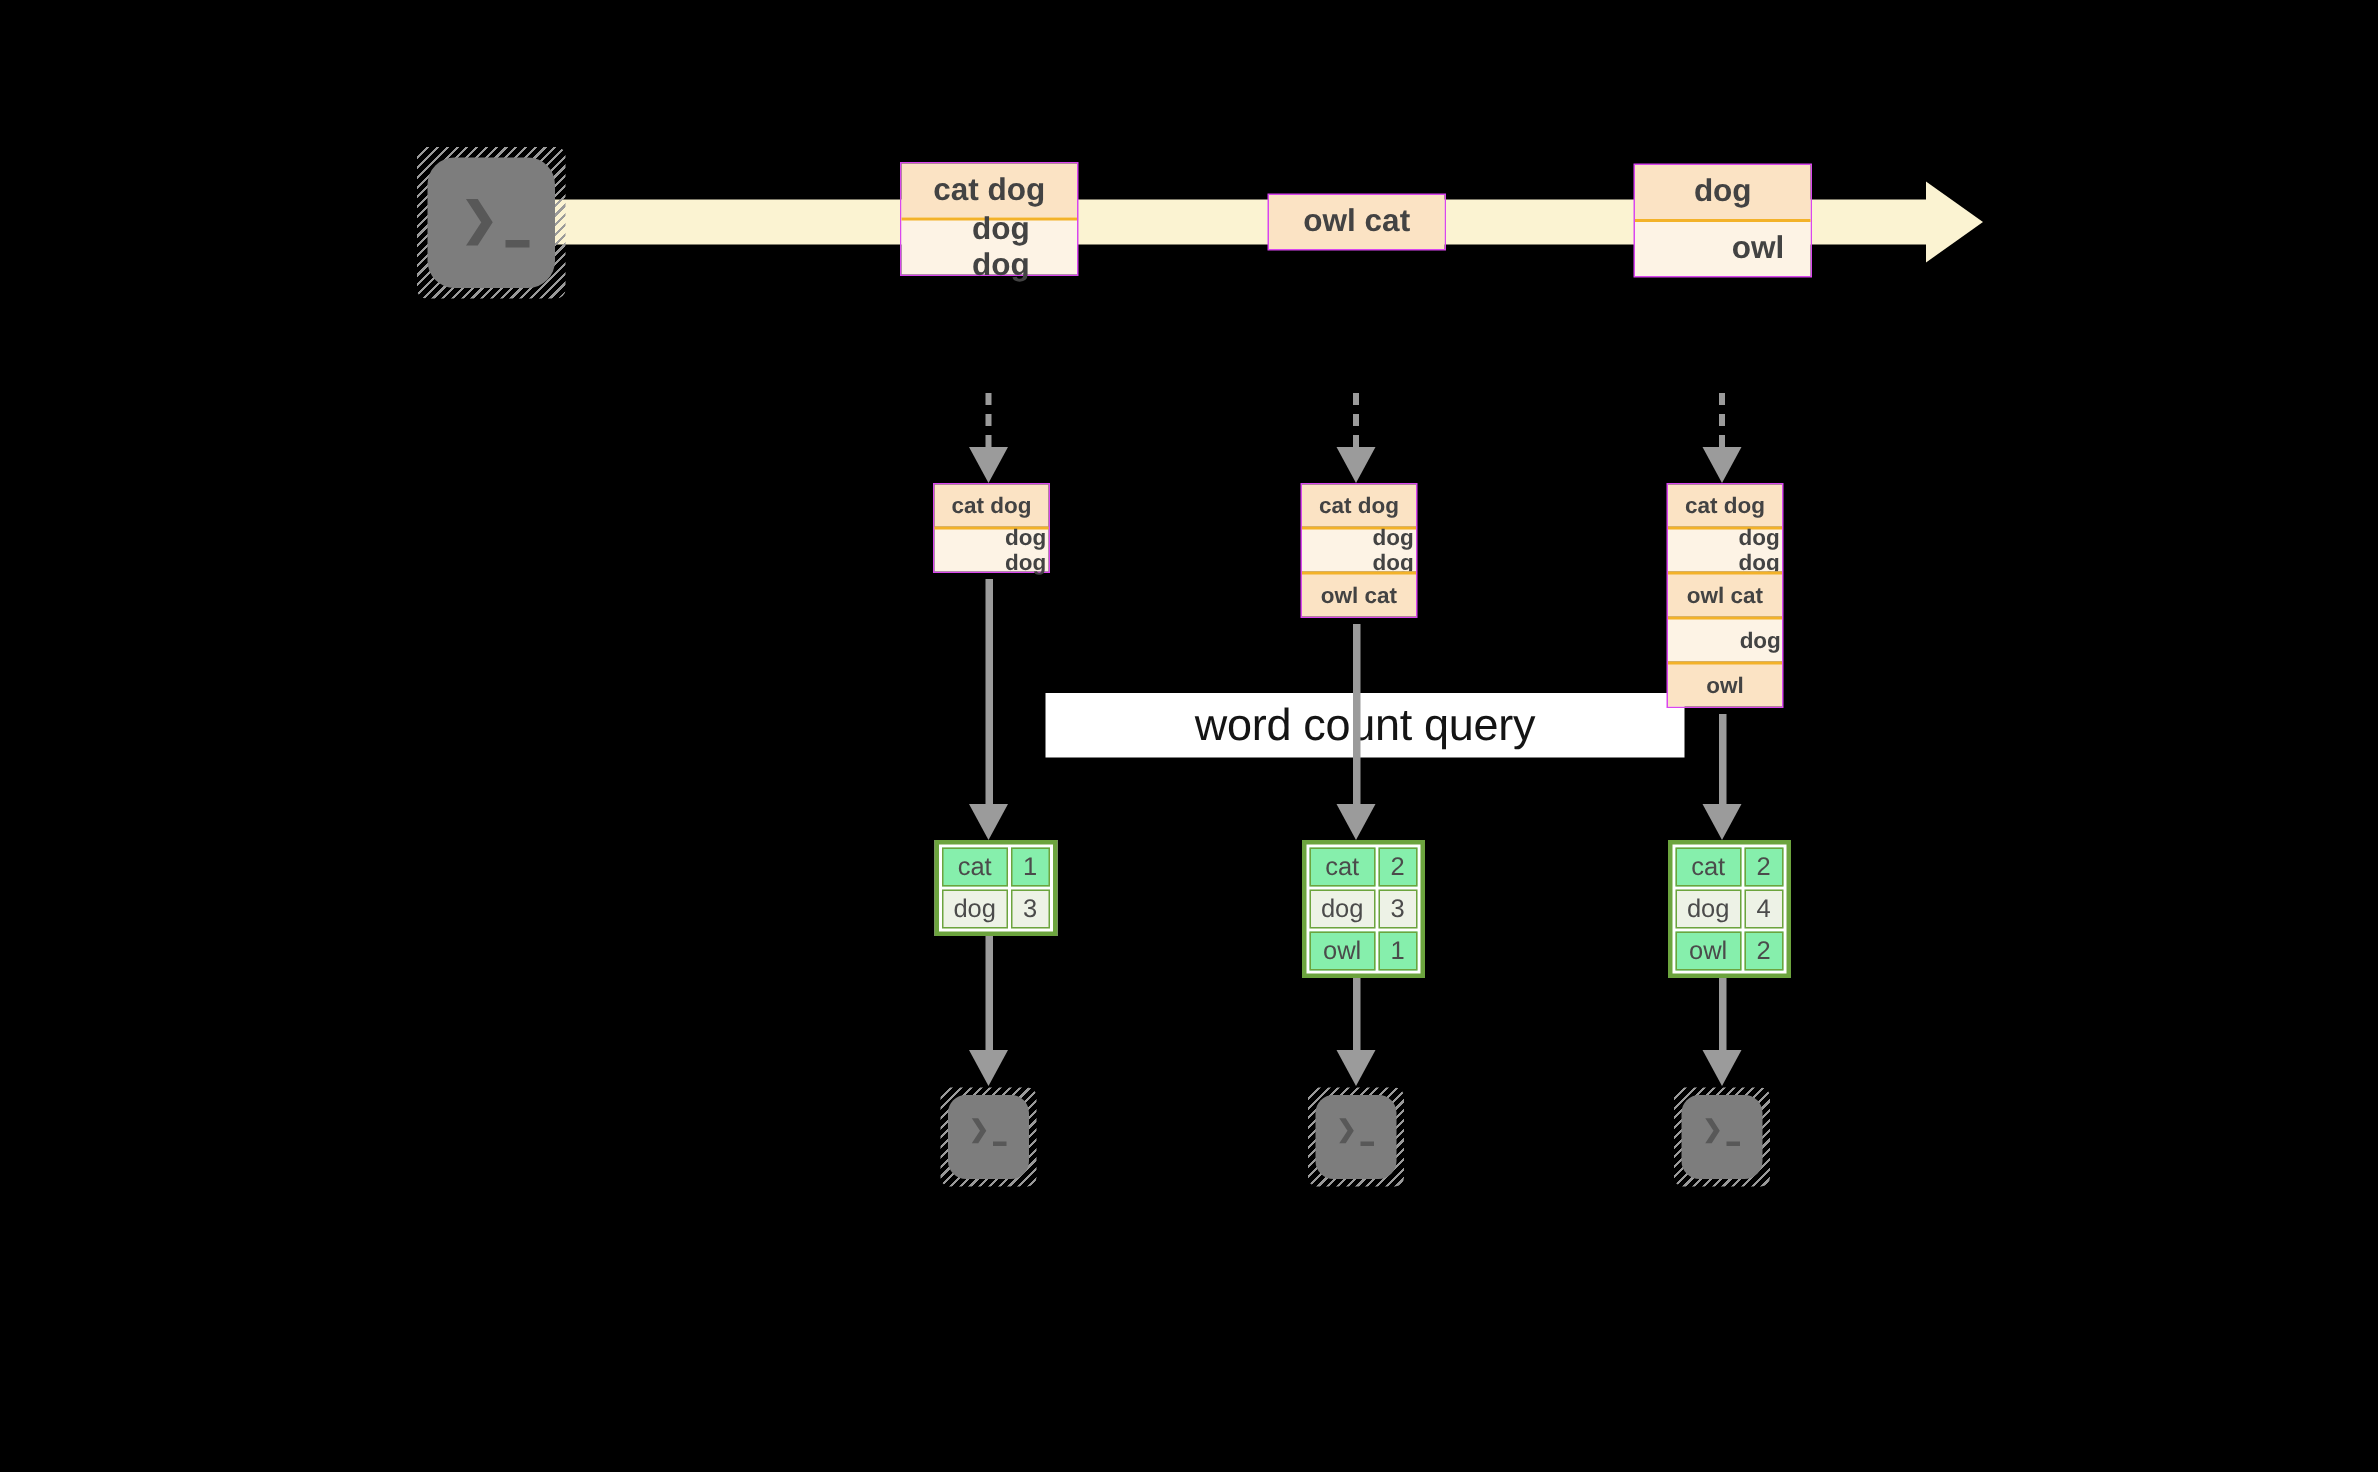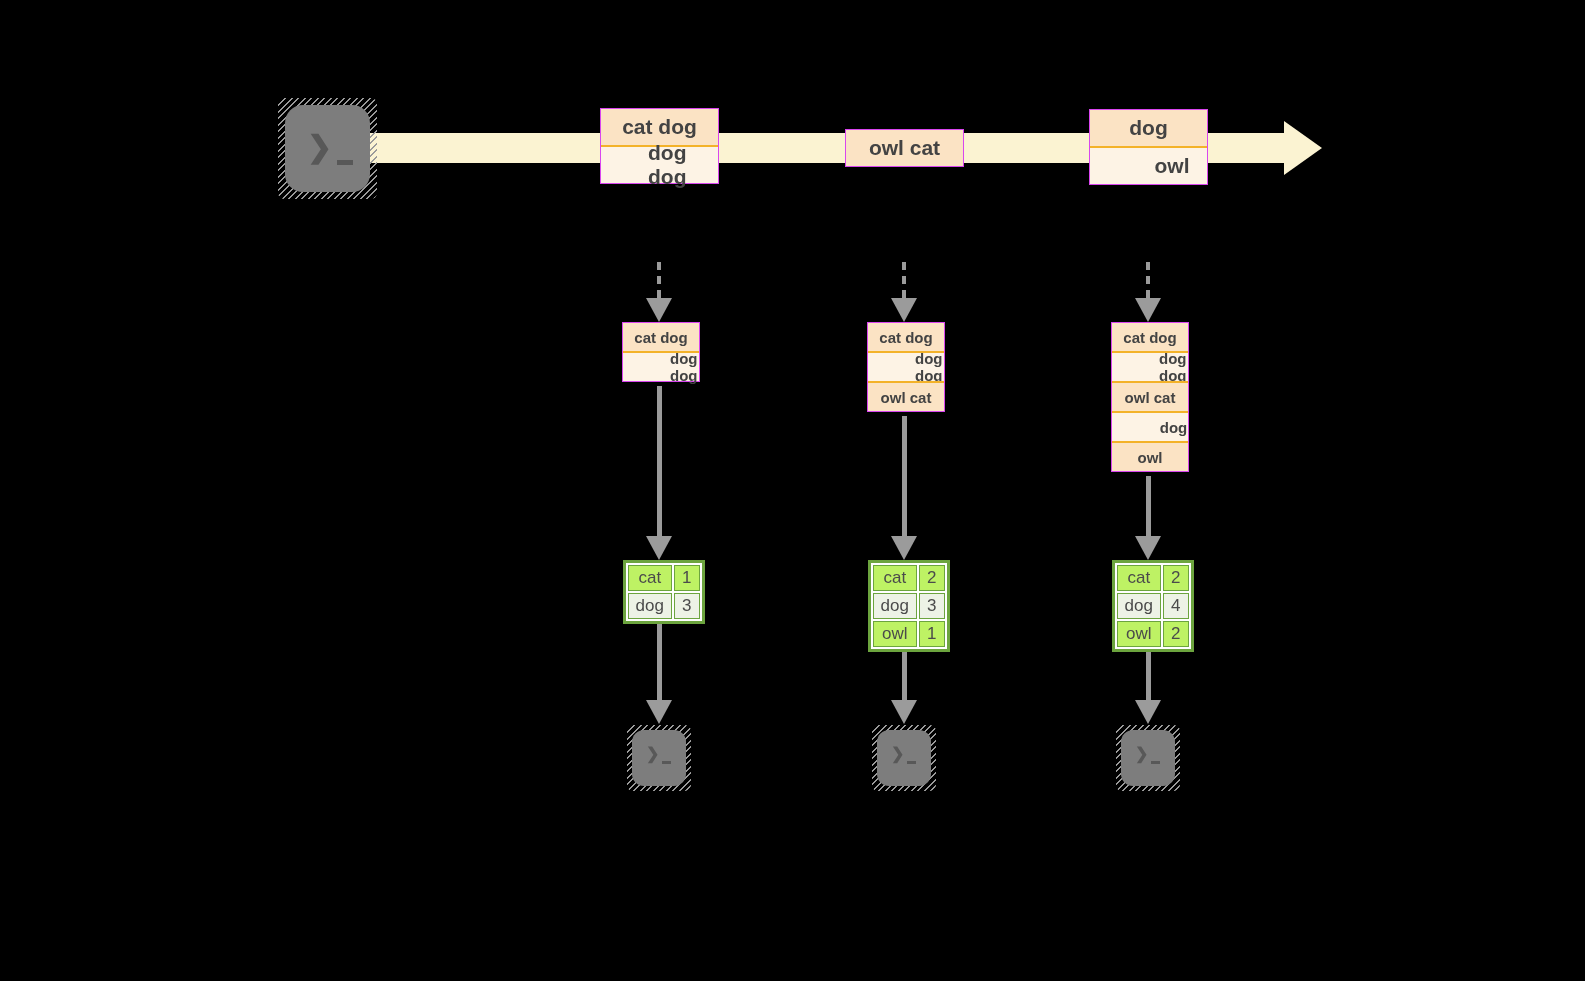--- a/index.html
+++ b/index.html
@@ -48,21 +48,21 @@
   .banner { position:absolute; left:697px; top:462px; width:426px; height:43px; background:#ffffff;
             display:flex; align-items:center; justify-content:center; z-index:2;
             font-size:30px; color:#141414; letter-spacing:-0.2px; }
   
   .gtable { position:absolute; top:560px; width:72px; box-sizing:content-box; background:#ffffff;
             border:3px solid #6ca43e; padding:2px; display:flex; flex-direction:column; gap:2px; z-index:3; }
   .grow { display:flex; gap:2px; height:26px; }
   .gcell { border:1px solid #6ca43e; display:flex; align-items:center; justify-content:center;
            font-size:17px; color:#4b4b4b; box-sizing:border-box; }
   .gword { flex:1.7; } .gnum { flex:1; }
-  .g-dark  { background:#bef264; }
+  .g-dark  { background:#86efac; }
   .g-light { background:#edf2e6; }
 </style>
 </head>
 <body>
 
 <div class="canvas">
 
   <div class="band"></div>
   <div class="band-head"></div>
 
@@ -91,20 +91,21 @@
   </div>
   <div class="arrow" style="left:891px; top:262px; height:60px;">
     <div class="shaft-dash"></div>
       <div class="ahead"></div>
   </div>
   <div class="arrow" style="left:1135px; top:262px; height:60px;">
     <div class="shaft-dash"></div>
       <div class="ahead"></div>
   </div>
 
+  <div class="banner">word count query</div>
 
   <div class="obox abox" style="left:622px; top:322px;">
     <div class="orow r-dark">cat dog</div>
     <div class="orow r-light">dog dog</div>
   </div>
   <div class="obox abox" style="left:867px; top:322px;">
     <div class="orow r-dark">cat dog</div>
     <div class="orow r-light">dog dog</div>
     <div class="orow r-dark">owl cat</div>
   </div>

